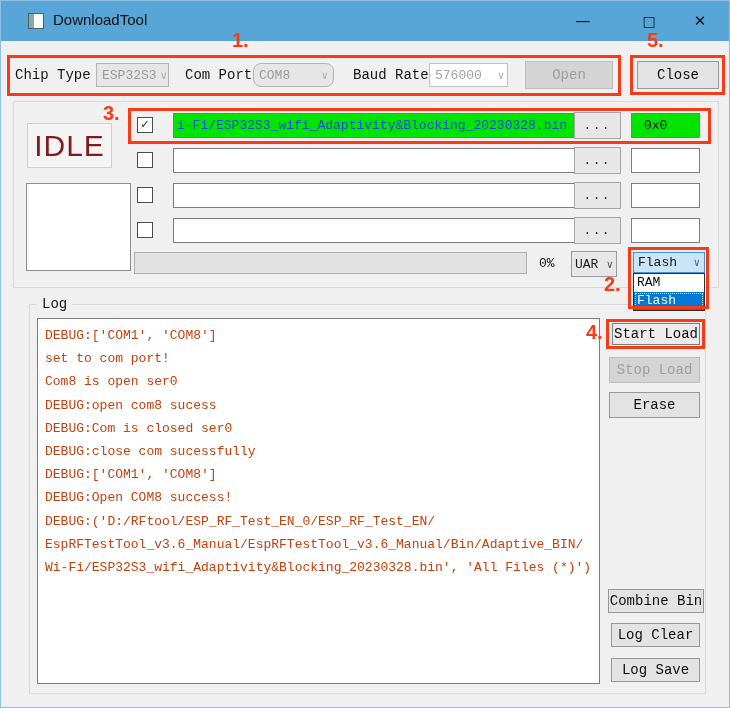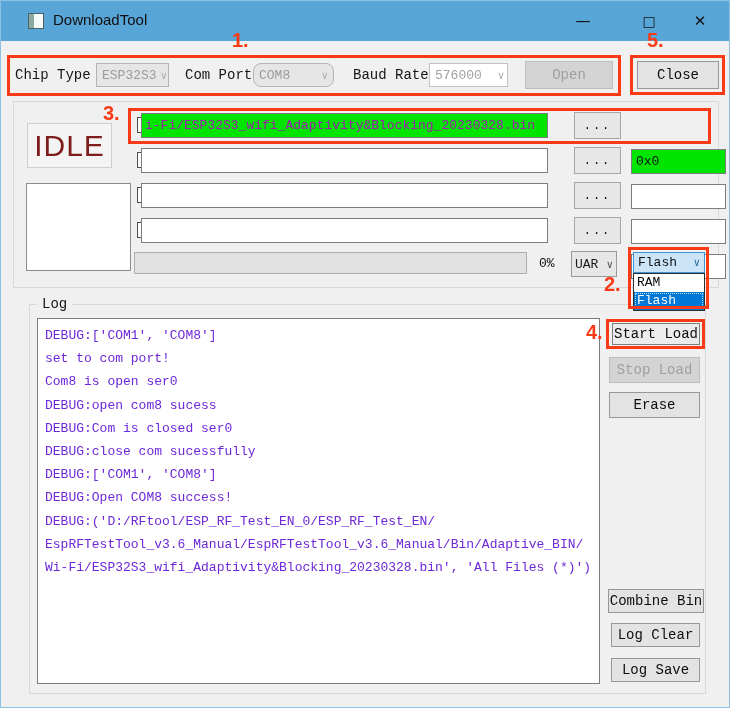--- a/index.html
+++ b/index.html
@@ -44,47 +44,47 @@
   .panel-frame{position:absolute; border:1px solid #d9d9d9; pointer-events:none;}
   
   .idle-box{position:absolute; left:26px; top:122px; width:85px; height:45px;
     background:#f4f4f4; border:1px solid #cfcfcf; display:flex; align-items:center; justify-content:center;
     font-family:"Liberation Sans","DejaVu Sans",sans-serif; font-size:30px; color:#7f1d1d; letter-spacing:1px;}
   .preview-box{position:absolute; left:25px; top:182px; width:105px; height:88px;
     background:#fff; border:1px solid #8d8d8d;}
   .cb{position:absolute; left:136px; width:16px; height:16px; background:#fff;
     border:1px solid #4c4c4c; font-size:13px; line-height:14px; text-align:center; color:#2c2c2c;}
   .cb.r0{top:116px}.cb.r1{top:151px}.cb.r2{top:186px}.cb.r3{top:221px}
-  .pathfield{position:absolute; left:140px; width:407px; height:25px; background:#fff;
+  .pathfield{position:absolute; left:172px; width:407px; height:25px; background:#fff;
     border:1px solid #7d7d7d; font-size:13px; line-height:23px; padding-left:3px;
-    overflow:hidden; white-space:nowrap; color:#a21caf;}
+    overflow:hidden; white-space:nowrap; color:#1d4ed8;}
   .pathfield.r0{top:112px; background:var(--highlight-green);}
   .pathfield.r1{top:147px}.pathfield.r2{top:182px}.pathfield.r3{top:217px}
   .browse{left:573px; width:47px; height:27px; font-size:12px; letter-spacing:2px; border-color:#a6a6a6; background:#e7e7e7;}
   .browse.r0{top:111px}.browse.r1{top:146px}.browse.r2{top:181px}.browse.r3{top:216px}
-  .offsetfield{position:absolute; left:630px; width:95px; height:25px; background:#fff;
-    border:1px solid #7d7d7d; font-size:13px; line-height:23px; padding-left:4px; color:#101010;margin-top:36px;}
+  .offsetfield{position:absolute; left:630px; width:69px; height:25px; background:#fff;
+    border:1px solid #7d7d7d; font-size:13px; line-height:23px; padding-left:12px; color:#101010;}
   .offsetfield.r0{top:112px; background:var(--highlight-green);}
   .offsetfield.r1{top:147px}.offsetfield.r2{top:182px}.offsetfield.r3{top:217px}
   .progressbar{position:absolute; left:133px; top:251px; width:393px; height:22px;
     background:#e2e2e2; border:1px solid #aeaeae;}
   .pct{position:absolute; left:538px; top:255px; font-size:13px; color:#101010;}
   .dropdown-list{position:absolute; left:632px; top:272px; width:72px; background:#0369a1;
     border:1px solid #2e2e2e; z-index:5;}
   .dd-item{height:18px; font-size:13px; line-height:18px; padding-left:3px; color:#0a0a0a; background:#fff;}
   .dd-item.selected{background:var(--selection-blue); color:#fff;
     outline:1px dotted #bfe0f5; outline-offset:-2px;}
   
   .log-frame{position:absolute; left:28px; top:303px; width:677px; height:390px;
     border:1px solid #d9d9d9;}
   .log-label{position:absolute; left:36px; top:295px; background:#f0f0f0; padding:0 5px;
     font-size:14px; color:#141414; z-index:2;}
   .log-output{position:absolute; left:36px; top:317px; width:563px; height:366px;
     background:#fff; border:1px solid #7d7d7d; padding:5px 7px; overflow:hidden;}
-  .log-line{font-size:13px; line-height:23.2px; color:#6d28d9; white-space:pre;}
+  .log-line{font-size:13px; line-height:23.2px; color:#c2410c; white-space:pre;}
   
   .ann-num{position:absolute; font-family:"Liberation Sans","DejaVu Sans",sans-serif;
     font-weight:bold; font-size:20px; color:var(--annotation-red); z-index:9;}
   .ann-box{position:absolute; border:3px solid var(--annotation-red); pointer-events:none; z-index:8;}
 </style>
 </head>
 <body>
 
 <div class="window">
 

